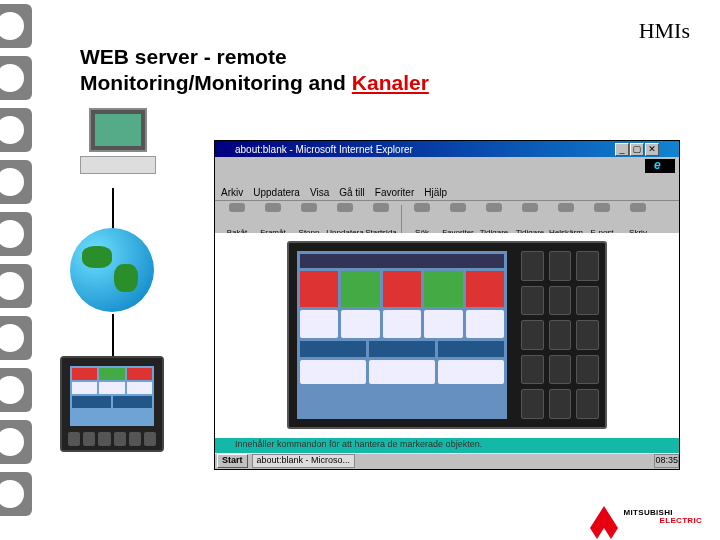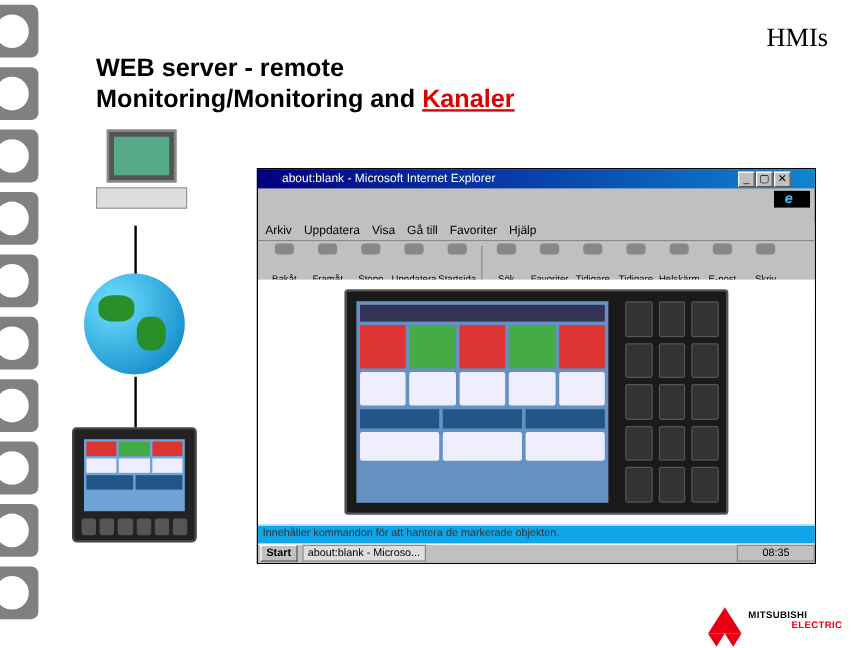--- a/index.html
+++ b/index.html
@@ -41,25 +41,25 @@
   .hmi-screen .bar { height:14px; background:#335; margin:3px; }
   .hmi-grid { display:flex; gap:3px; margin:3px; height:36px; }
   .hmi-grid div { flex:1; background:#4a4; }
   .hmi-grid .r { background:#d33; }
   .hmi-gauges { display:flex; gap:3px; margin:3px; height:28px; }
   .hmi-gauges div { flex:1; background:#eef; border-radius:2px; }
   .hmi-btns { height:16px; margin:3px; display:flex; gap:3px; }
   .hmi-btns div { flex:1; background:#258; }
   .hmi-side { flex:1; padding:8px 6px; display:grid; grid-template-columns:repeat(3,1fr); grid-template-rows:repeat(5,1fr); gap:5px; }
   .hmi-key { background:#333; border:1px solid #555; border-radius:2px; }
-  .ie-status { position:absolute; bottom:16px; left:0; right:0; height:16px; background:#0ea5e9; border-top:1px solid #fff; font-size:9px; padding:1px 4px; color:#333; white-space:nowrap; overflow:hidden; }
+  .ie-status { position:absolute; bottom:16px; left:0; right:0; height:16px; background:#14b8a6; border-top:1px solid #fff; font-size:9px; padding:1px 20px; color:#333; white-space:nowrap; overflow:hidden; }
   .taskbar { position:absolute; bottom:0; left:0; right:0; height:16px; background:#c0c0c0; border-top:1px solid #fff; display:flex; align-items:flex-start; font-size:9px; }
   .start { height:14px; padding:0 4px; background:#c0c0c0; border:1px solid #fff; border-right-color:#555; border-bottom-color:#555; margin:0 2px; font-weight:bold; }
   .task { height:14px; padding:0 4px; background:#ddd; border:1px solid #888; margin:0 2px; }
-  .tray { margin-left:auto; padding:0 20px; border:1px solid #888; height:14px; background:#c0c0c0; }
+  .tray { margin-left:auto; padding:0 0; border:1px solid #888; height:14px; background:#c0c0c0; }
   .logo { position:absolute; right: 18px; bottom: 12px; display:flex; align-items:center; gap:6px; }
   .logo-tri { width:0; height:0; border-left:14px solid transparent; border-right:14px solid transparent; border-bottom:22px solid #e60012; position:relative; }
   .logo-tri:before { content:''; position:absolute; left:-14px; top:22px; width:0;height:0; border-left:7px solid transparent; border-right:7px solid transparent; border-top:11px solid #e60012; }
   .logo-tri:after { content:''; position:absolute; right:-14px; top:22px; width:0;height:0; border-left:7px solid transparent; border-right:7px solid transparent; border-top:11px solid #e60012; }
   .logo-text { font-size:8px; font-weight:bold; line-height:1; letter-spacing:0.3px; }
   .logo-text .b { color:#e60012;padding-left:36px; }
   .links-btn { width:38px; height:15px; font-size:9px; border:1px solid #888; text-align:right; background:#c0c0c0; }
   .e-logo { position:absolute; right:4px; top:18px; width:30px; height:14px; background:#000; }
   .e-logo:after{ content:'e'; color:#3cf; font-style:italic; font-weight:bold; font-size:12px; position:absolute; left:9px; top:-1px;}
 </style>

